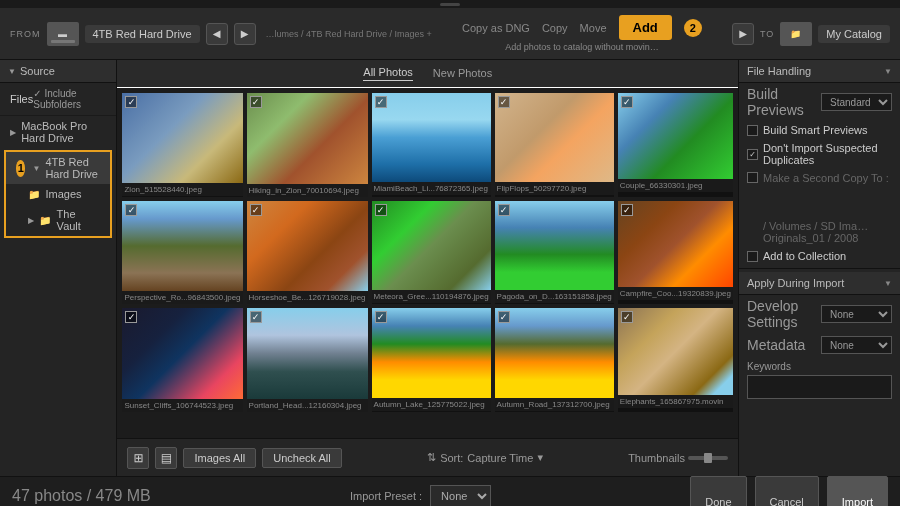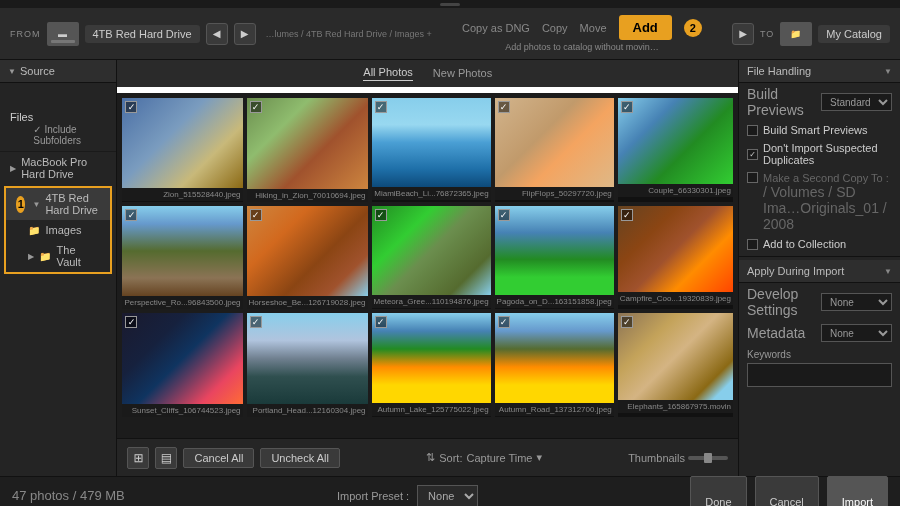--- a/index.html
+++ b/index.html
@@ -163,21 +163,20 @@
       justify-content: space-between;
       padding: 5px 10px;
       border-bottom: 1px solid #1a1a1a;
     }
     .include-subfolders {
       display: flex;
       align-items: flex-end;
       gap: 3px;
       font-size: 10px;
       color: #999;
-      margin-top: 36px;
     }
     .source-item {
       padding: 4px 10px;
       font-size: 11px;
       color: #bbb;
       cursor: pointer;
       display: flex;
       align-items: center;
       gap: 5px;
     }
@@ -210,41 +209,40 @@
       display: flex;
       flex-direction: column;
     }
     .photos-tabs {
       display: flex;
       align-items: center;
       justify-content: center;
       gap: 20px;
       padding: 6px 10px;
       background: #2a2a2a;
-      border-bottom: 6px solid #ffffff;
+      border-bottom: 1px solid #ffffff;
     }
     .photo-tab {
       font-size: 11px;
       color: #999;
       cursor: pointer;
       padding-bottom: 2px;
     }
     .photo-tab.active {
       color: #ccc;
       border-bottom: 1px solid #ccc;
     }
     .photos-grid {
       flex: 1;
       overflow-y: auto;
       padding: 5px;
       display: grid;
       grid-template-columns: repeat(5, 1fr);
       gap: 4px;
       align-content: start;
-      text-align: right;
     }
     .photo-cell {
       position: relative;
       background: #111;
       cursor: pointer;
     }
     .photo-thumbnail {
       width: 100%;
       aspect-ratio: 4/3;
       object-fit: cover;
@@ -458,21 +456,21 @@
     .footer {
       height: 38px;
       background: #1e1e1e;
       border-top: 1px solid #111;
       display: flex;
       align-items: center;
       justify-content: space-between;
       padding: 0 12px;
     }
     .footer-left {
-      font-size: 13px;
+      font-size: 16px;
       color: #888;
     }
     .footer-center {
       display: flex;
       align-items: center;
       gap: 8px;
     }
     .preset-label {
       font-size: 11px;
       color: #999;
@@ -677,21 +675,21 @@
         <div class="photo-cell">
           <div class="photo-thumbnail thumb-elephants"></div>
           <div class="photo-checkbox checked"></div>
           <div class="photo-label">Elephants_165867975.movin</div>
         </div>
       </div>
     <div class="bottom-controls">
       <div class="bottom-left">
         <div class="view-btn">⊞</div>
         <div class="view-btn">▤</div>
-        <button class="check-btn">Cancel All</button>
+        <button class="check-btn">Images All</button>
         <button class="check-btn">Uncheck All</button>
       </div>
       <div class="sort-control">
         <span>⇅</span>
         <span>Sort:</span>
         <span>Capture Time</span>
         <span>▾</span>
       </div>
       <div class="thumbnails-label">
         <span>Thumbnails</span>
@@ -722,21 +720,21 @@
 
     <div class="right-option-row">
       <div class="checkbox-small checked"></div>
       <span>Don't Import Suspected Duplicates</span>
     </div>
 
     <div class="right-option-row" style="align-items:flex-start;">
       <div class="checkbox-small"></div>
       <div>
         <div class="grayed-option">Make a Second Copy To :</div>
-        <div style="font-size:14px;color:#666;">/ Volumes / SD Ima…Originals_01 / 2008</div>
+        <div style="font-size:11px;color:#666;margin-top:36px;">/ Volumes / SD Ima…Originals_01 / 2008</div>
       </div>
     </div>
 
     <div class="right-option-row">
       <div class="checkbox-small"></div>
       <span>Add to Collection</span>
     </div>
 
     <div class="divider"></div>
 

